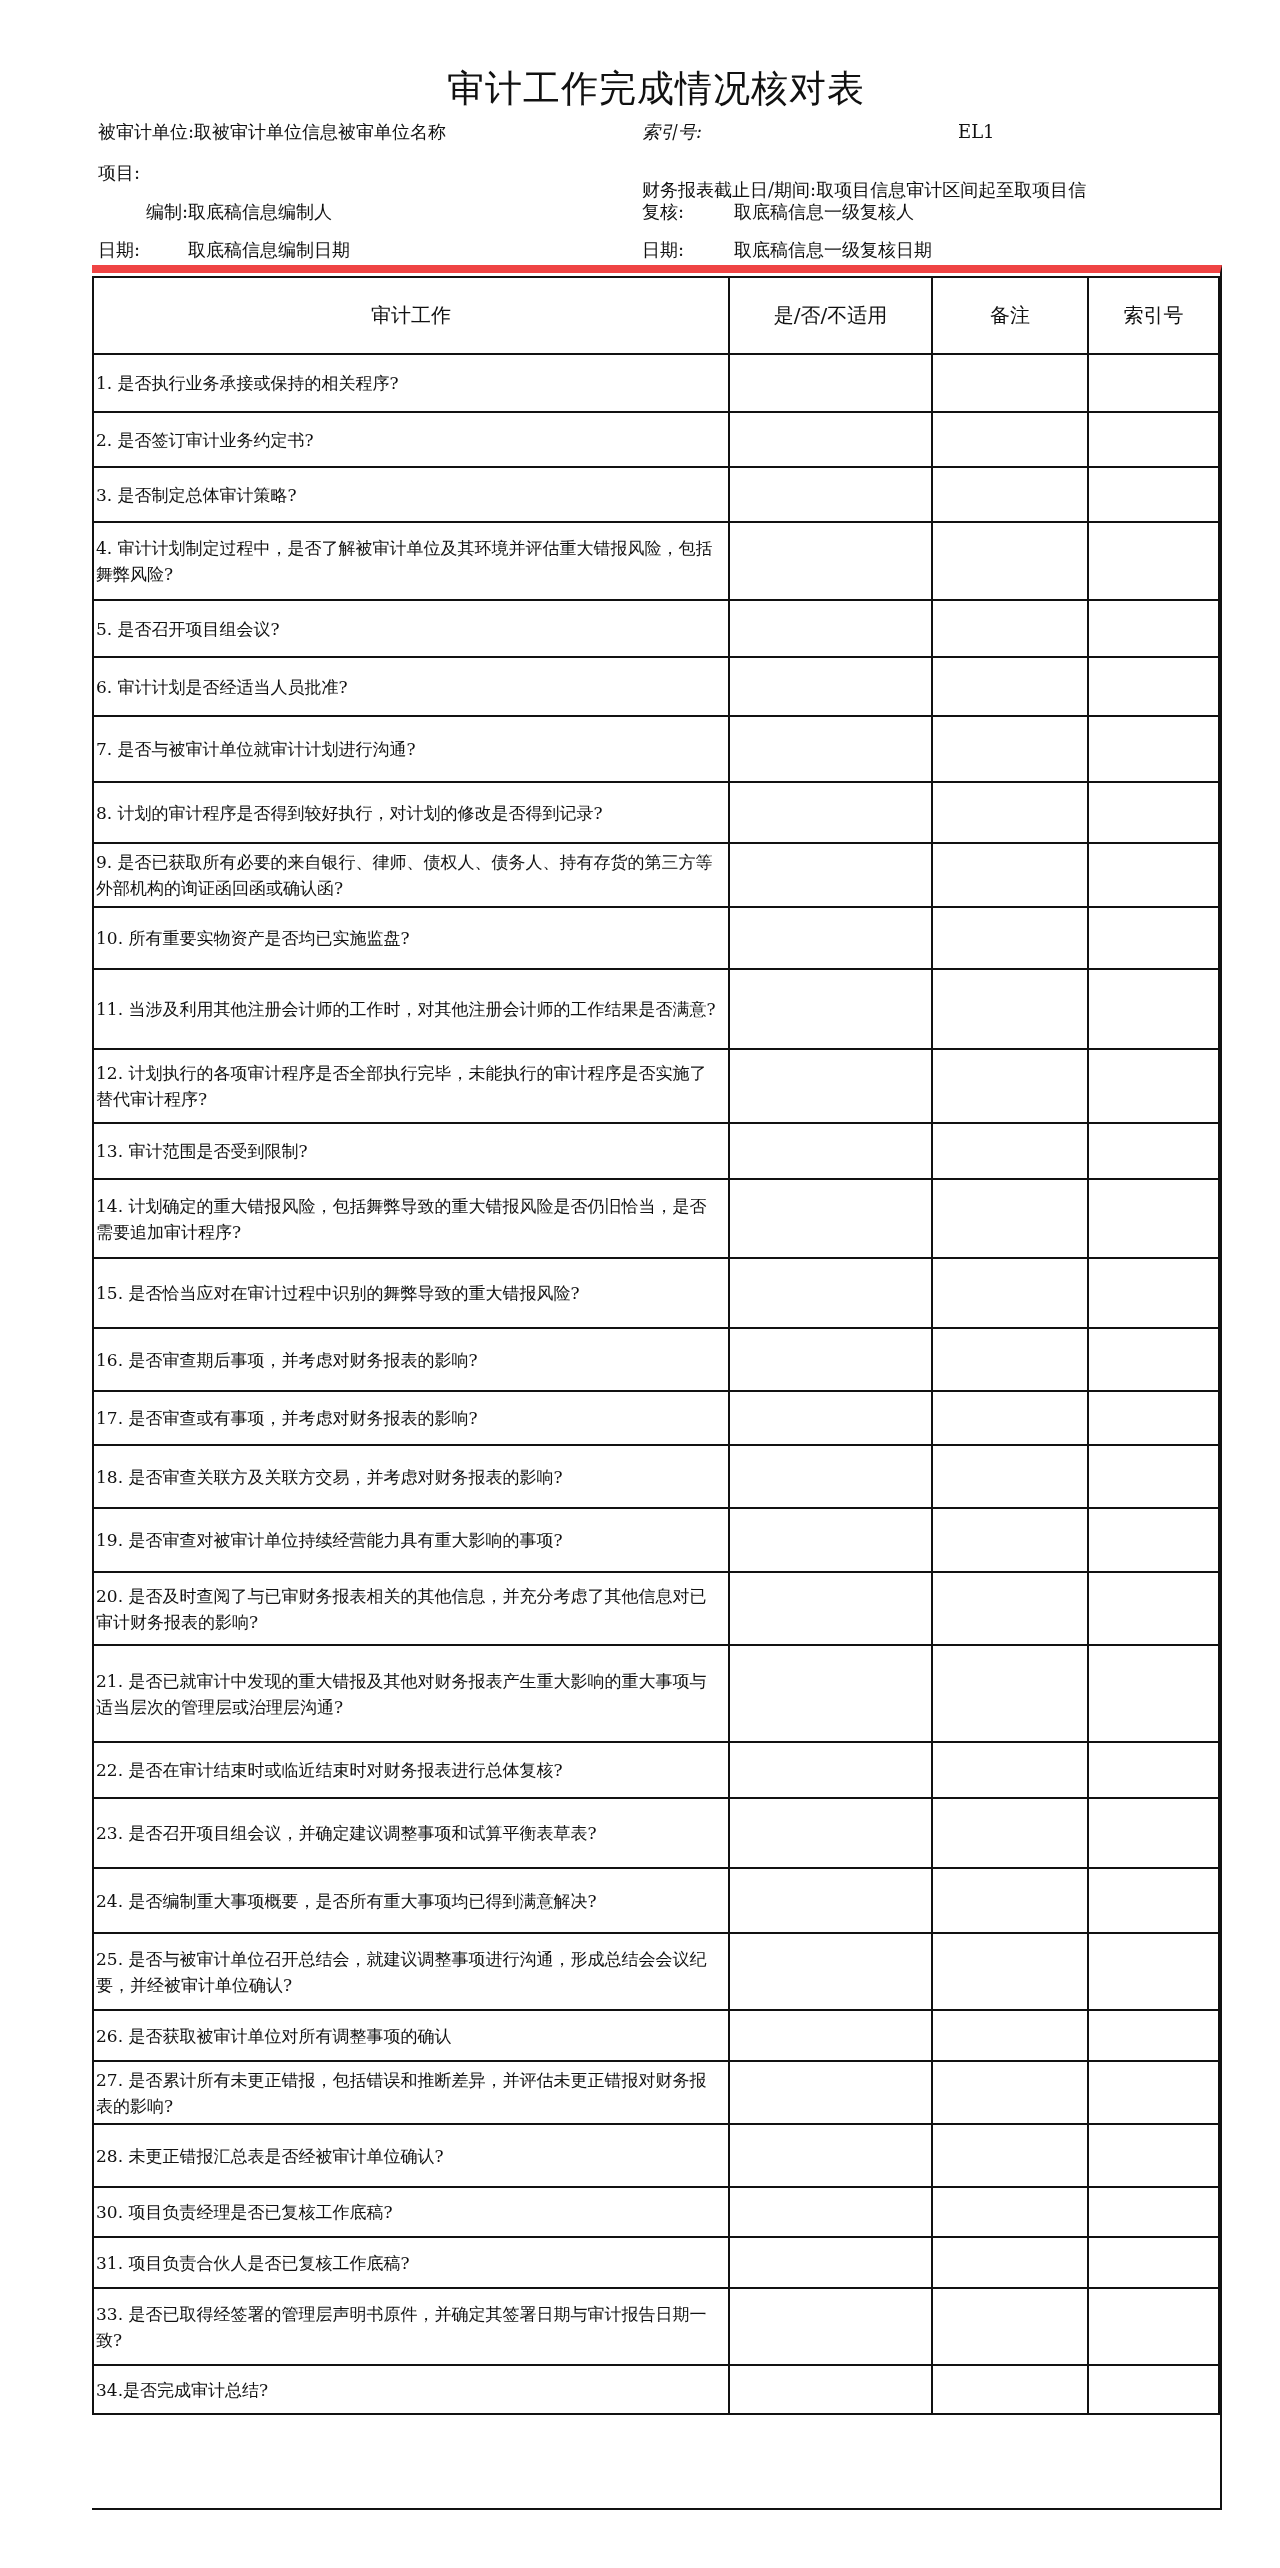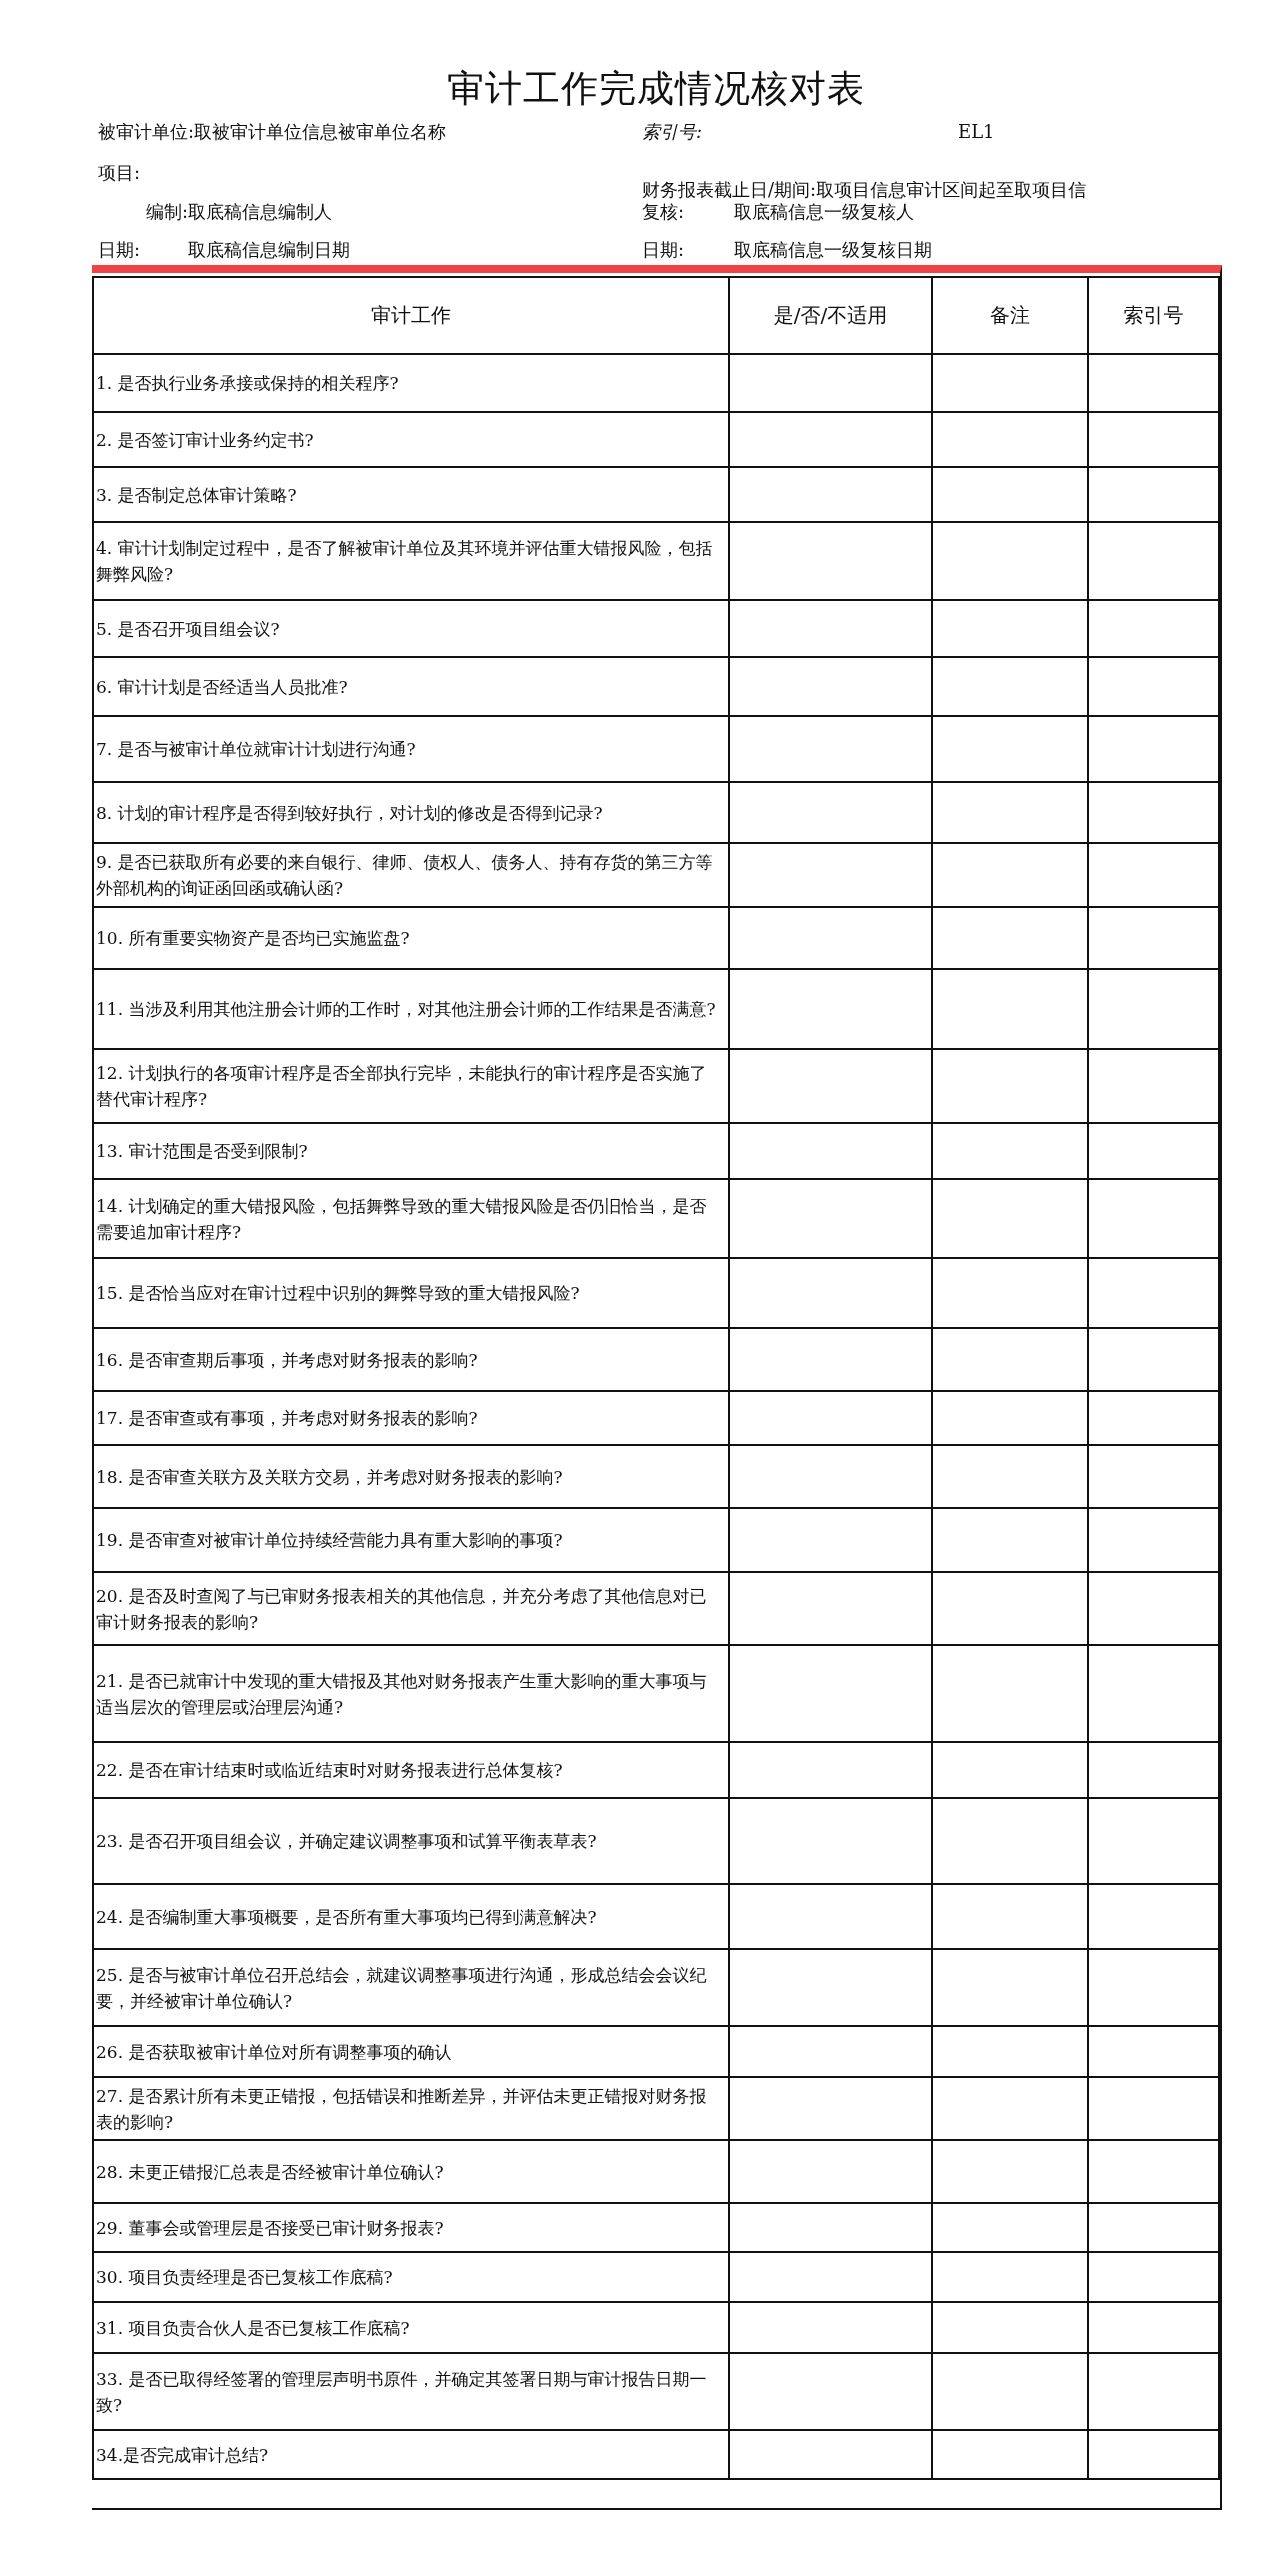--- a/index.html
+++ b/index.html
@@ -217,21 +217,21 @@
           <td class="blank"></td>
           <td class="blank"></td>
           <td class="blank"></td>
         </tr>
         <tr style="height: 56px;">
           <td class="q">22. 是否在审计结束时或临近结束时对财务报表进行总体复核?</td>
           <td class="blank"></td>
           <td class="blank"></td>
           <td class="blank"></td>
         </tr>
-        <tr style="height: 86px;">
+        <tr style="height: 70px;">
           <td class="q">23. 是否召开项目组会议，并确定建议调整事项和试算平衡表草表?</td>
           <td class="blank"></td>
           <td class="blank"></td>
           <td class="blank"></td>
         </tr>
         <tr style="height: 65px; margin-left: 38px;">
           <td class="q">24. 是否编制重大事项概要，是否所有重大事项均已得到满意解决?</td>
           <td class="blank"></td>
           <td class="blank"></td>
           <td class="blank"></td>
@@ -253,26 +253,20 @@
           <td class="blank"></td>
           <td class="blank"></td>
           <td class="blank"></td>
         </tr>
         <tr style="height: 63px;">
           <td class="q">28. 未更正错报汇总表是否经被审计单位确认?</td>
           <td class="blank"></td>
           <td class="blank"></td>
           <td class="blank"></td>
         </tr>
-        <tr style="height: 49px;">
-          <td class="q">29. 董事会或管理层是否接受已审计财务报表?</td>
-          <td class="blank"></td>
-          <td class="blank"></td>
-          <td class="blank"></td>
-        </tr>
         <tr style="height: 50px;">
           <td class="q">30. 项目负责经理是否已复核工作底稿?</td>
           <td class="blank"></td>
           <td class="blank"></td>
           <td class="blank"></td>
         </tr>
         <tr style="height: 51px;">
           <td class="q">31. 项目负责合伙人是否已复核工作底稿?</td>
           <td class="blank"></td>
           <td class="blank"></td>

